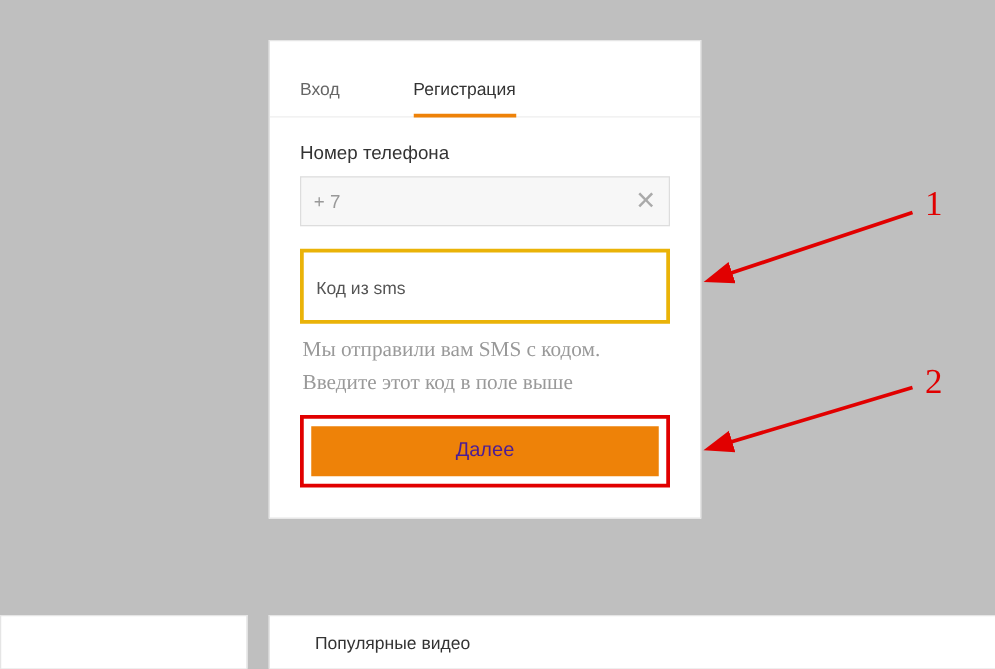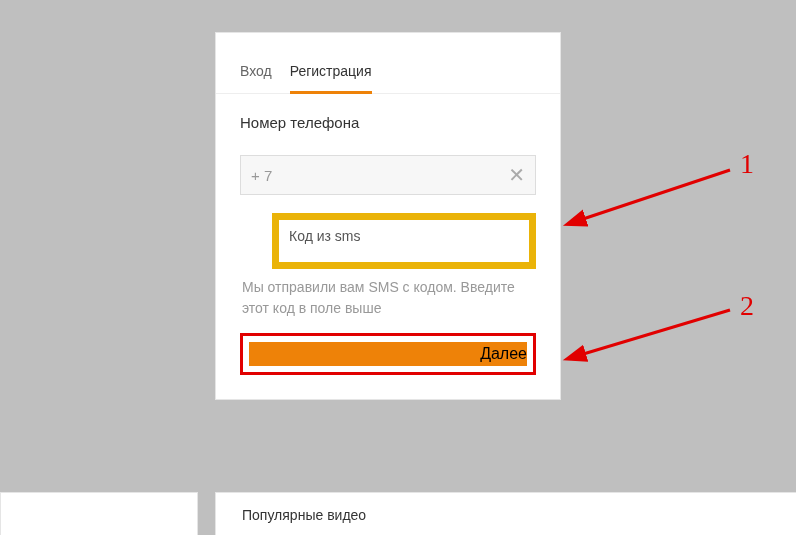--- a/index.html
+++ b/index.html
@@ -28,28 +28,29 @@
     .tab {
       font-size: 14px;
       color: #666;
       padding-bottom: 12px;
       cursor: pointer;
     }
     .tab.active {
       color: #333;
       border-bottom: 3px solid #ee8208;
       margin-bottom: -1px;
+      margin-left: 41px;
     }
     .form {
       padding: 20px 24px 24px 24px;
     }
     .label {
       font-size: 15px;
       color: #333;
-      margin-bottom: 24px;
+      margin-bottom: 10px;
     }
     .phone-field {
       display: flex;
       align-items: center;
       border: 1px solid #ddd;
       background: #f7f7f7;
       height: 40px;
       padding: 0 10px;
       margin-bottom: 18px;
     }
@@ -58,57 +59,56 @@
       font-size: 15px;
       flex: 1;
     }
     .clear-icon {
       color: #aaa;
       font-size: 20px;
       cursor: pointer;
       line-height: 1;
     }
     .highlight-red {
-      border: 7px solid #eab308;
-      padding: 8px 10px 10px 10px;
+      border: 3px solid #eab308;
+      padding: 20px 10px 10px 10px;
       margin-bottom: 8px;
-      margin-left: 32px;
     }
     .sms-label {
       font-size: 14px;
       color: #555;
       margin-bottom: 8px;
     }
     .sms-input {
       width: 100%;
       height: 38px;
       border: 1px solid #ccc;
       padding: 0 10px;
       font-size: 15px;
       color: #333;
     }
     .hint {
-      font-size: 14px;
+      font-size: 17px;
       color: #999;
       line-height: 1.5;
       margin: 8px 2px 14px 2px;
+      font-family: Liberation Serif, serif;
     }
     .btn-next-wrap {
       border: 3px solid #e10000;
       padding: 6px;
     }
     .btn-next {
       width: 100%;
-      height: 24px;
+      height: 40px;
       background: #ee8208;
-      color: #000000;
+      color: #4c1d95;
       border: none;
       font-size: 16px;
       cursor: pointer;
-      text-align: right;
     }
     
     .annotation {
       position: absolute;
       pointer-events: none;
     }
     .num {
       color: #e10000;
       font-size: 28px;
       font-family: Georgia, serif;
@@ -128,21 +128,21 @@
     .bottom-main {
       position: absolute;
       left: 215px;
       top: 492px;
       width: 581px;
       height: 43px;
       background: #fff;
       border: 1px solid #e5e5e5;
       border-bottom: none;
       border-right: none;
-      padding: 13px 26px;
+      padding: 13px 36px;
     }
     .bottom-title {
       font-size: 14px;
       color: #333;
     }
   </style>
 </head>
 <body>
 
 <div class="card">

